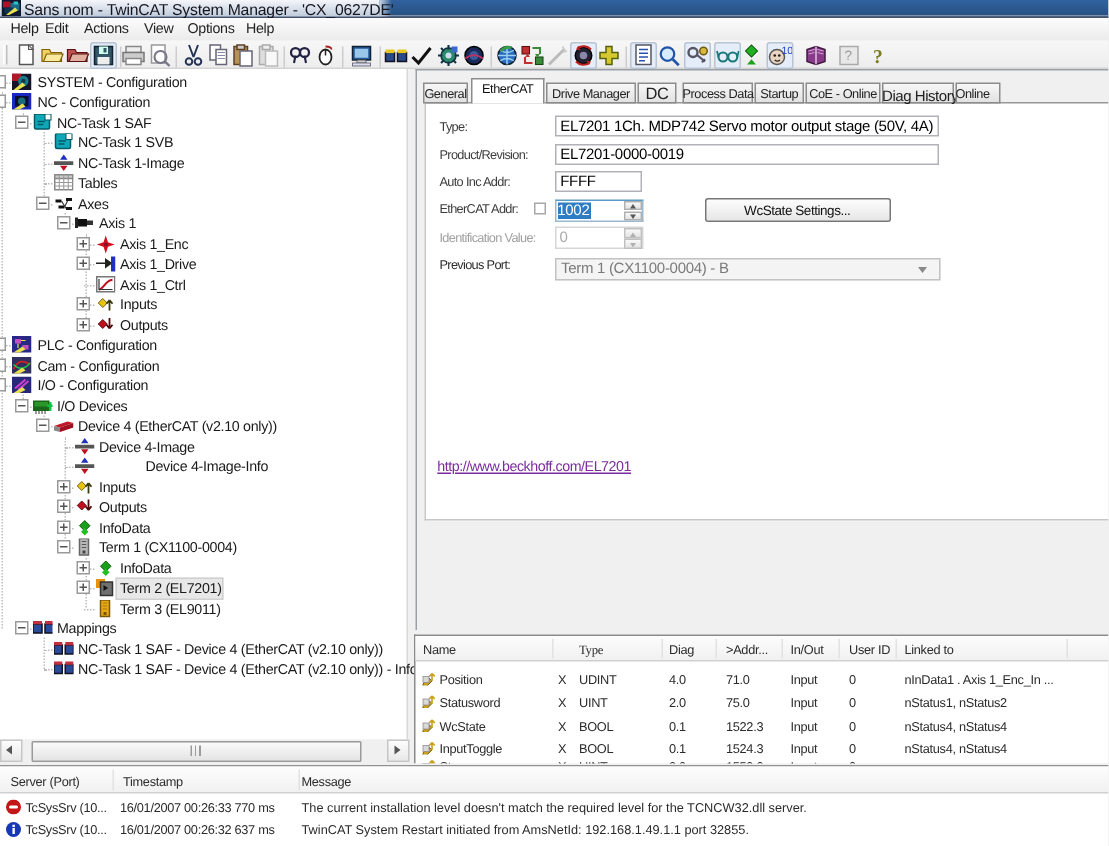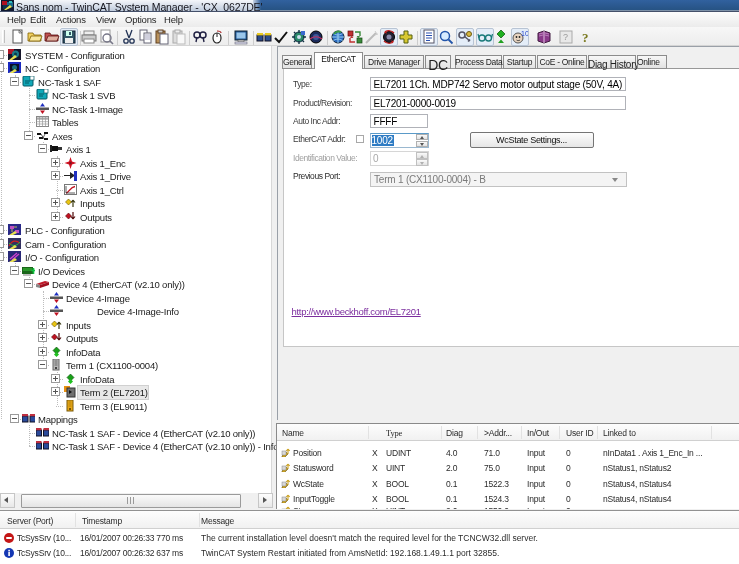--- a/index.html
+++ b/index.html
@@ -459,21 +459,21 @@
 <div class="abs" style="left:127px;top:497px;width:8px;height:7px;background:repeating-linear-gradient(90deg,#9a9a9a 0,#9a9a9a 1px,transparent 1px,transparent 3px);"></div>
 <div class="abs" style="left:277px;top:46px;width:462px;height:374px;background:#f0f0f0;border-left:1px solid #9aa0a8;border-top:1px solid #9aa0a8;"></div>
 <div class="abs" style="left:283px;top:68px;width:456px;height:279px;background:#fff;border-left:1px solid #c6c6c6;border-bottom:1px solid #c6c6c6;border-top:1px solid #989898;"></div>
 <div class="abs" style="left:282px;top:54.5px;width:30px;height:14.5px;background:linear-gradient(#f7f7f7,#e2e2e2);border:1px solid #8c8c8c;z-index:2;"></div>
 <div class="abs" style="left:282px;top:56.5px;width:30px;text-align:center;font-size:8.5px;letter-spacing:-0.3px;color:#222;z-index:2;white-space:nowrap;">General</div>
 <div class="abs" style="left:314px;top:52px;width:49px;height:17px;background:#fff;border:1px solid #8c8c8c;border-bottom:none;z-index:3;"></div>
 <div class="abs" style="left:314px;top:54px;width:49px;text-align:center;font-size:8.5px;letter-spacing:-0.3px;color:#111;z-index:4;white-space:nowrap;">EtherCAT</div>
 <div class="abs" style="left:364px;top:54.5px;width:60px;height:14.5px;background:linear-gradient(#f7f7f7,#e2e2e2);border:1px solid #8c8c8c;z-index:2;"></div>
 <div class="abs" style="left:364px;top:56.5px;width:60px;text-align:center;font-size:8.5px;letter-spacing:-0.3px;color:#222;z-index:2;white-space:nowrap;">Drive Manager</div>
 <div class="abs" style="left:425px;top:54.5px;width:26px;height:14.5px;background:linear-gradient(#f7f7f7,#e2e2e2);border:1px solid #8c8c8c;z-index:2;"></div>
-<div class="abs" style="left:425px;top:56.5px;width:26px;text-align:center;font-size:14px;letter-spacing:-0.3px;color:#222;z-index:2;white-space:nowrap;">DC</div>
+<div class="abs" style="left:425px;top:56.5px;width:26px;text-align:center;font-size:11px;letter-spacing:-0.3px;color:#222;z-index:2;white-space:nowrap;">DC</div>
 <div class="abs" style="left:455px;top:54.5px;width:47px;height:14.5px;background:linear-gradient(#f7f7f7,#e2e2e2);border:1px solid #8c8c8c;z-index:2;"></div>
 <div class="abs" style="left:455px;top:56.5px;width:47px;text-align:right;font-size:8.5px;letter-spacing:-0.3px;color:#222;z-index:2;white-space:nowrap;">Process Data</div>
 <div class="abs" style="left:503px;top:54.5px;width:33px;height:14.5px;background:linear-gradient(#f7f7f7,#e2e2e2);border:1px solid #8c8c8c;z-index:2;"></div>
 <div class="abs" style="left:503px;top:56.5px;width:33px;text-align:center;font-size:8.5px;letter-spacing:-0.3px;color:#222;z-index:2;white-space:nowrap;">Startup</div>
 <div class="abs" style="left:537px;top:54.5px;width:50px;height:14.5px;background:linear-gradient(#f7f7f7,#e2e2e2);border:1px solid #8c8c8c;z-index:2;"></div>
 <div class="abs" style="left:537px;top:56.5px;width:50px;text-align:center;font-size:8.5px;letter-spacing:-0.3px;color:#222;z-index:2;white-space:nowrap;">CoE - Online</div>
 <div class="abs" style="left:588px;top:54.5px;width:48px;height:14.5px;background:linear-gradient(#f7f7f7,#e2e2e2);border:1px solid #8c8c8c;z-index:2;"></div>
 <div class="abs" style="left:588px;top:59px;width:48px;text-align:left;font-size:10px;letter-spacing:-0.3px;color:#222;z-index:2;white-space:nowrap;">Diag History</div>
 <div class="abs" style="left:637px;top:54.5px;width:30px;height:14.5px;background:linear-gradient(#f7f7f7,#e2e2e2);border:1px solid #8c8c8c;z-index:2;"></div>
 <div class="abs" style="left:637px;top:56.5px;width:30px;text-align:left;font-size:8.5px;letter-spacing:-0.3px;color:#222;z-index:2;white-space:nowrap;">Online</div>

